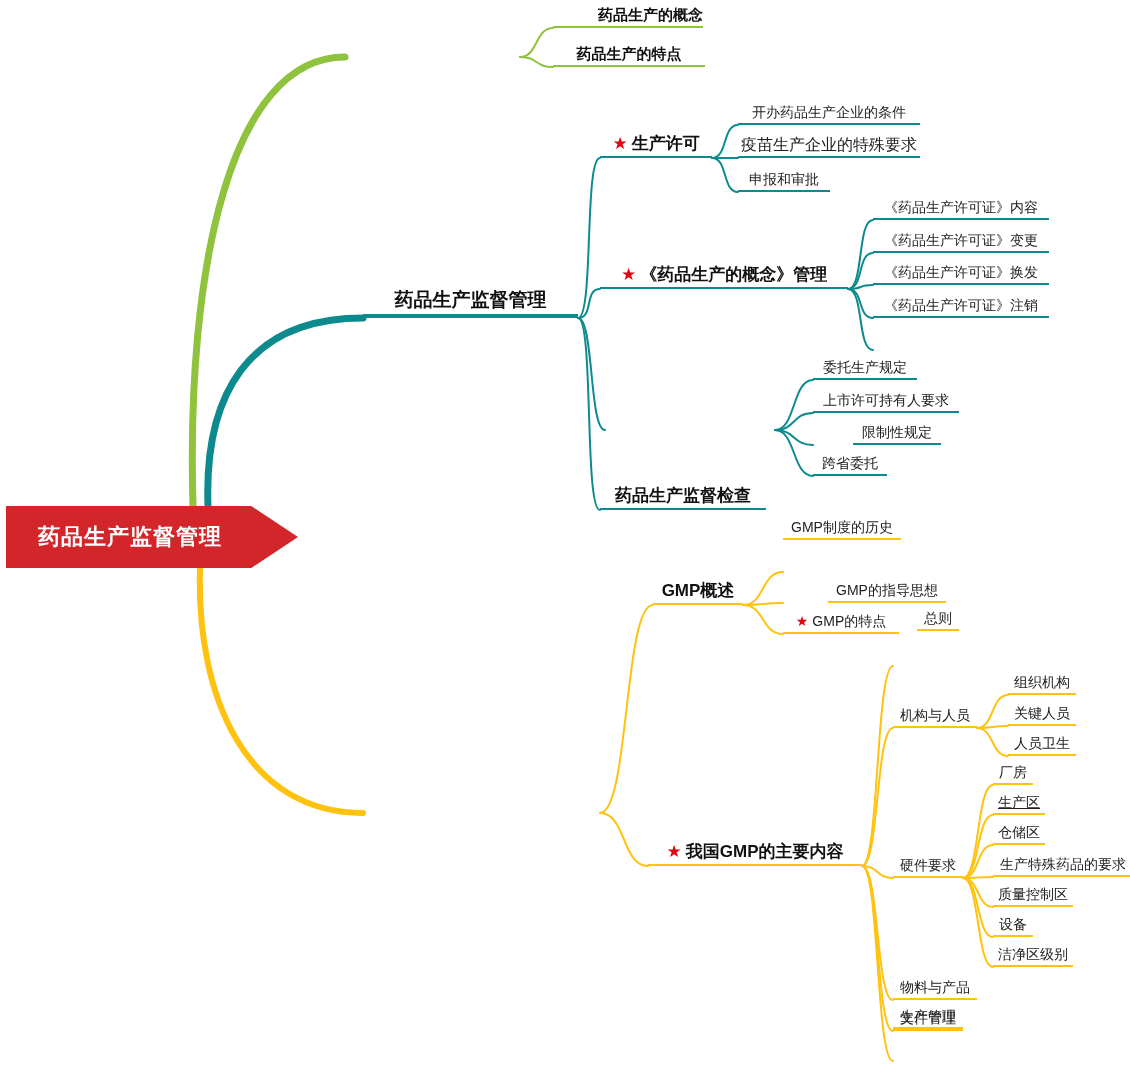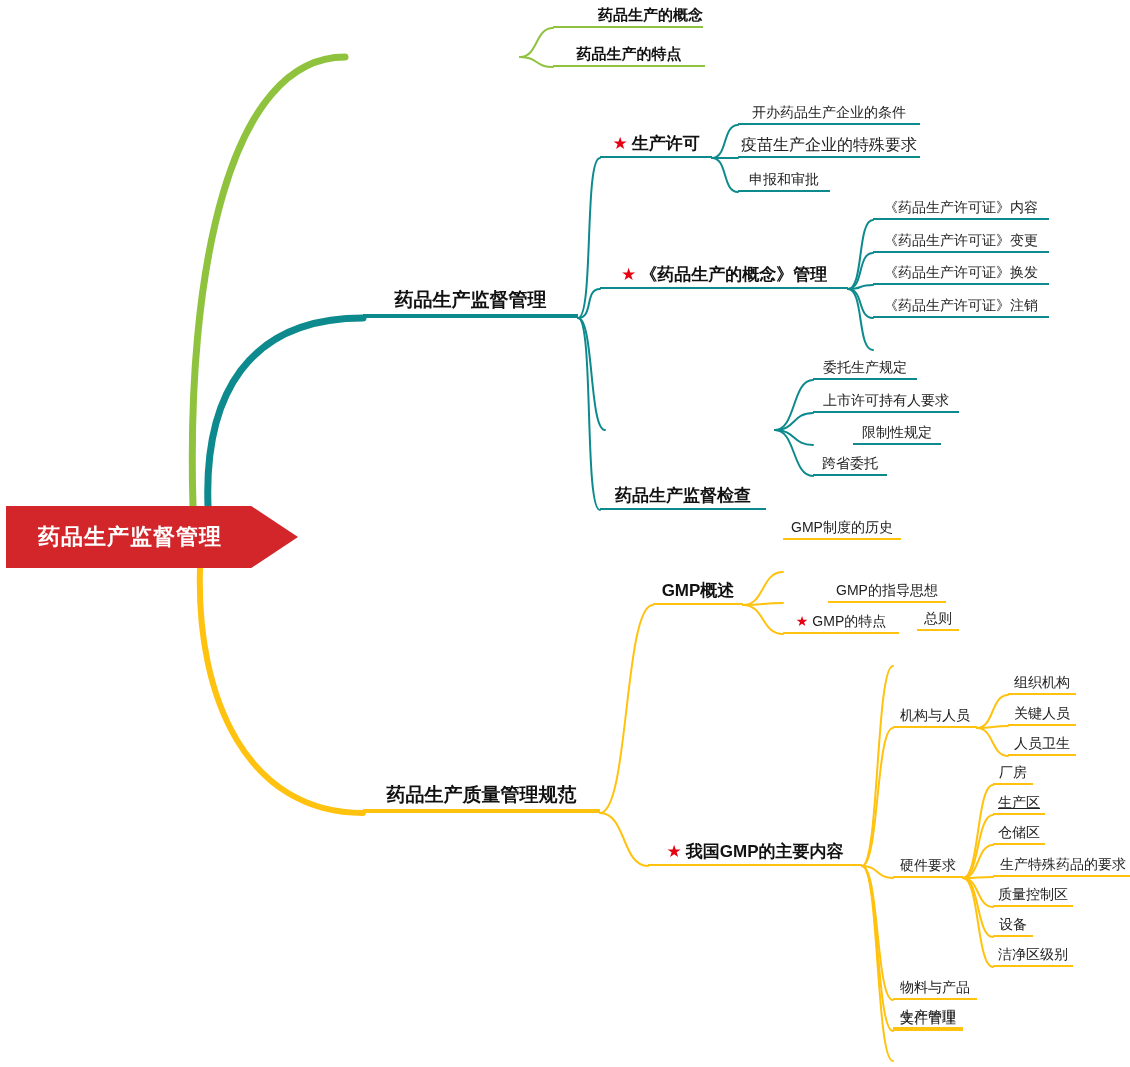--- a/index.html
+++ b/index.html
@@ -113,23 +113,20 @@
       </div>
       <div class="node" style="left: 853px; top: 420px; width: 88px; height: 25px; font-size: 14px; border-bottom: 2px solid rgb(13, 138, 141);">
         <span>限制性规定</span>
       </div>
       <div class="node" style="left: 813px; top: 451px; width: 74px; height: 25px; font-size: 14px; border-bottom: 2px solid rgb(13, 138, 141);">
         <span>跨省委托</span>
       </div>
       <div class="node bold" style="left: 600px; top: 481px; width: 166px; height: 29px; font-size: 17px; border-bottom: 2px solid rgb(13, 138, 141);">
         <span>药品生产监督检查</span>
       </div>
-      <div class="node bold" style="left: 363px; top: 781px; width: 237px; height: 32px; font-size: 19px; border-bottom: 4px solid rgb(255, 194, 14);">
-        <span>药品生产质量管理规范</span>
-      </div>
       <div class="node bold" style="left: 653px; top: 576px; width: 90px; height: 29px; font-size: 17px; border-bottom: 2px solid rgb(255, 194, 14);">
         <span>GMP概述</span>
       </div>
       <div class="node" style="left: 783px; top: 515px; width: 118px; height: 25px; font-size: 14px; border-bottom: 2px solid rgb(255, 194, 14);">
         <span>GMP制度的历史</span>
       </div>
       <div class="node" style="left: 828px; top: 578px; width: 118px; height: 25px; font-size: 14px; border-bottom: 2px solid rgb(255, 194, 14);">
         <span>GMP的指导思想</span>
       </div>
       <div class="node" style="left: 783px; top: 609px; width: 116px; height: 25px; font-size: 14px; border-bottom: 2px solid rgb(255, 194, 14);">

